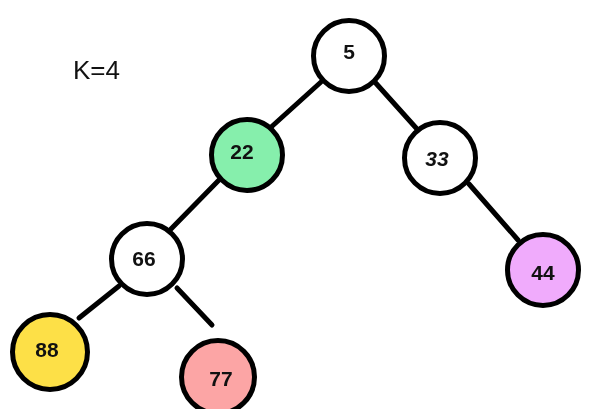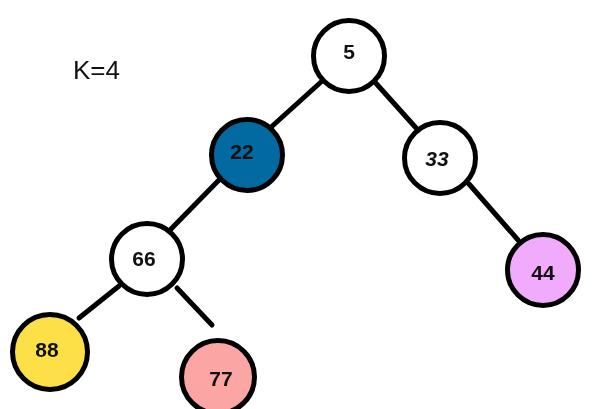--- a/index.html
+++ b/index.html
@@ -63,21 +63,21 @@
       <line x1="219" y1="180" x2="170" y2="230" stroke="#000000" stroke-width="5" stroke-linecap="round"></line>
       <line x1="469" y1="184" x2="518" y2="240" stroke="#000000" stroke-width="5" stroke-linecap="round"></line>
       <line x1="119" y1="286" x2="79" y2="318" stroke="#000000" stroke-width="5" stroke-linecap="round"></line>
       <line x1="177" y1="288" x2="212" y2="325" stroke="#000000" stroke-width="5" stroke-linecap="round"></line>
     </svg>
 
   <div id="node-layer">
       <div class="node" style="left: 311px; top: 18px; width: 76px; height: 76px; background: rgb(255, 255, 255);">
         <span class="node-label" style="transform: translate(0px, -5px);">5</span>
       </div>
-      <div class="node" style="left: 209px; top: 117px; width: 76px; height: 76px; background: #0369a1;">
+      <div class="node" style="left: 209px; top: 117px; width: 76px; height: 76px; background: #86efac;">
         <span class="node-label" style="transform: translate(-5px, -4px);">22</span>
       </div>
       <div class="node" style="left: 402px; top: 120px; width: 76px; height: 76px; background: rgb(255, 255, 255); font-style: italic;">
         <span class="node-label" style="transform: translate(-3px, 0px);">33</span>
       </div>
       <div class="node" style="left: 109px; top: 221px; width: 76px; height: 76px; background: rgb(255, 255, 255);">
         <span class="node-label" style="transform: translate(-3px, -1px); text-align: right;">66</span>
       </div>
       <div class="node" style="left: 505px; top: 232px; width: 76px; height: 76px; background: #f0abfc;">
         <span class="node-label" style="transform: translate(0px, 2px);">44</span>

